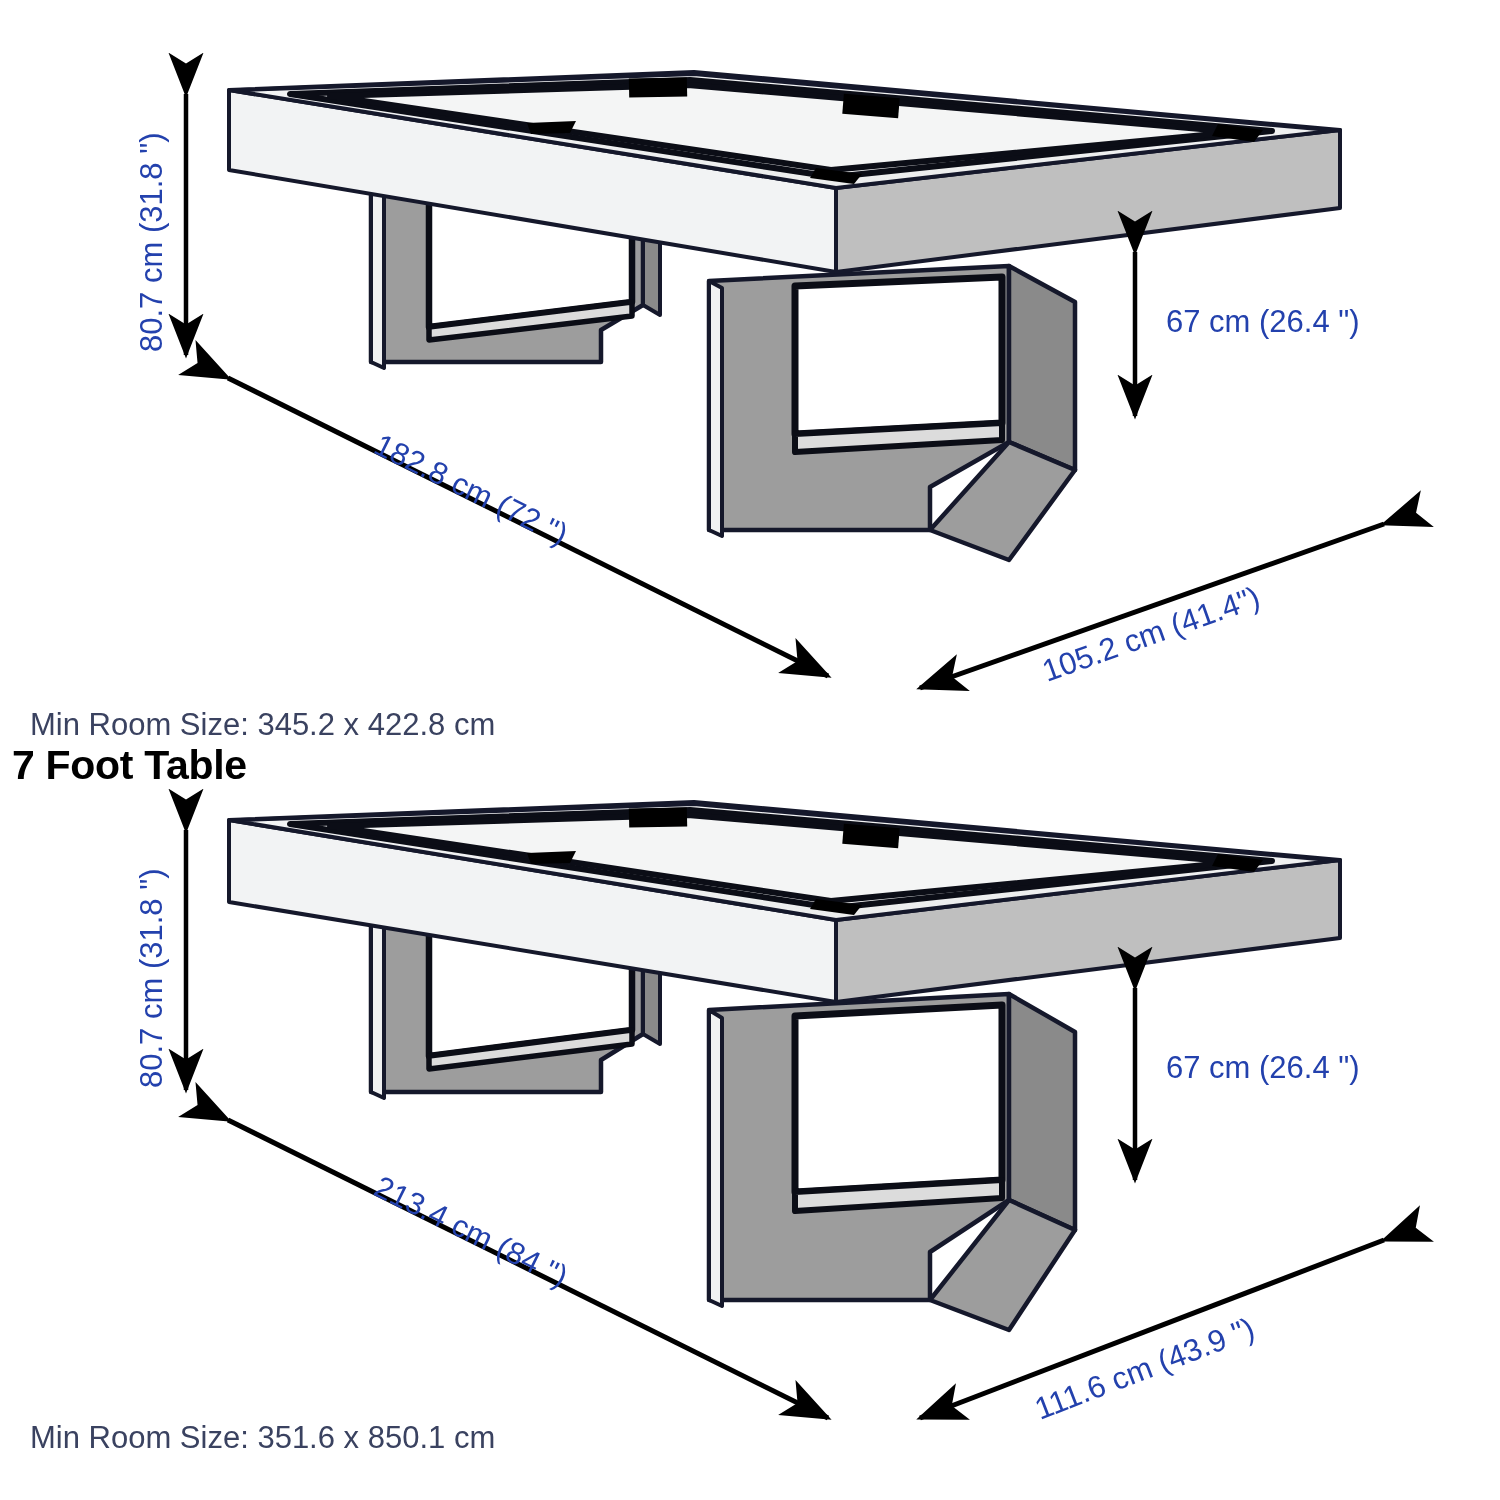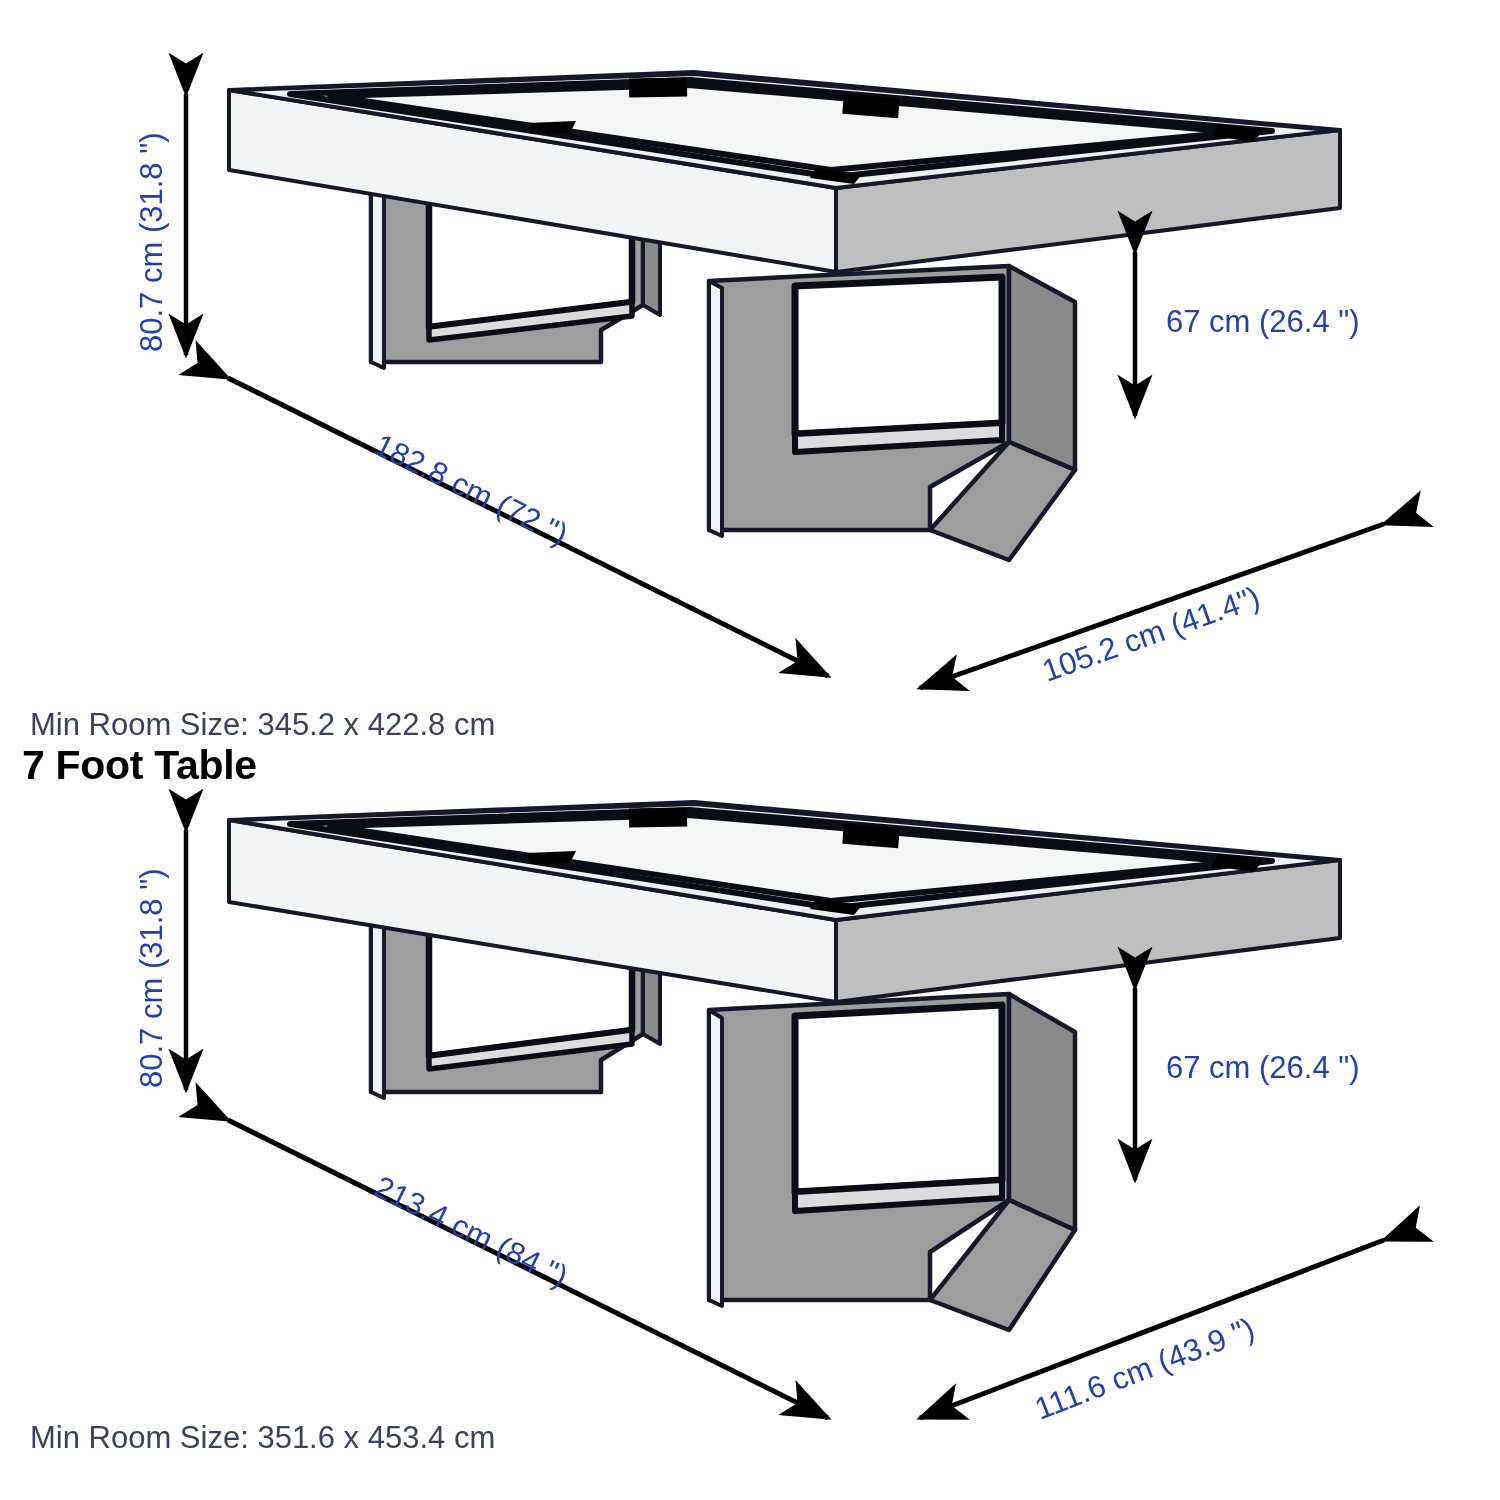--- a/index.html
+++ b/index.html
@@ -129,21 +129,21 @@
       <line x1="1384" y1="524" x2="920" y2="688" stroke="#000000" stroke-width="5" marker-start="url(#ah)" marker-end="url(#ah)"></line>
       <text class="dim-text" transform="translate(1047,682) rotate(-19.5)">105.2 cm (41.4")</text>
     </g>
   </svg>
 
   <div class="min-room" style="left:30px; top:664px;margin-top:43px;">Min Room Size: 345.2 x 422.8 cm</div>
 </div>
 
 <div class="panel" id="panel-7ft">
 
-  <div class="section-title" style="left:22px; top:12px;text-align:right;">7 Foot Table</div>
+  <div class="section-title" style="left:12px; top:12px;text-align:right;">7 Foot Table</div>
 
   <svg class="dim-svg" width="1500" height="770" viewBox="0 0 1500 770">
     <defs>
       <linearGradient id="g7top" x1="0" y1="0" x2="0" y2="1">
         <stop offset="0" stop-color="#f4f5f6"></stop>
           <stop offset="1" stop-color="#eceded"></stop>
       </linearGradient>
     </defs>
 
     <g>
@@ -195,14 +195,14 @@
       <line x1="228" y1="390" x2="828" y2="688" stroke="#000000" stroke-width="5" marker-start="url(#ah)" marker-end="url(#ah)"></line>
       <text class="dim-text" transform="translate(372,464) rotate(26.4)">213.4 cm (84 ")</text>
     </g>
 
     <g>
       <line x1="1384" y1="510" x2="920" y2="688" stroke="#000000" stroke-width="5" marker-start="url(#ah)" marker-end="url(#ah)"></line>
       <text class="dim-text" transform="translate(1040,690) rotate(-21)">111.6 cm (43.9 ")</text>
     </g>
   </svg>
 
-  <div class="min-room" style="left:30px; top:690px;">Min Room Size: 351.6 x 453.4 cm</div>
+  <div class="min-room" style="left:30px; top:690px;">Min Room Size: 351.6 x 850.1 cm</div>
 </div>
 
 </body></html>

